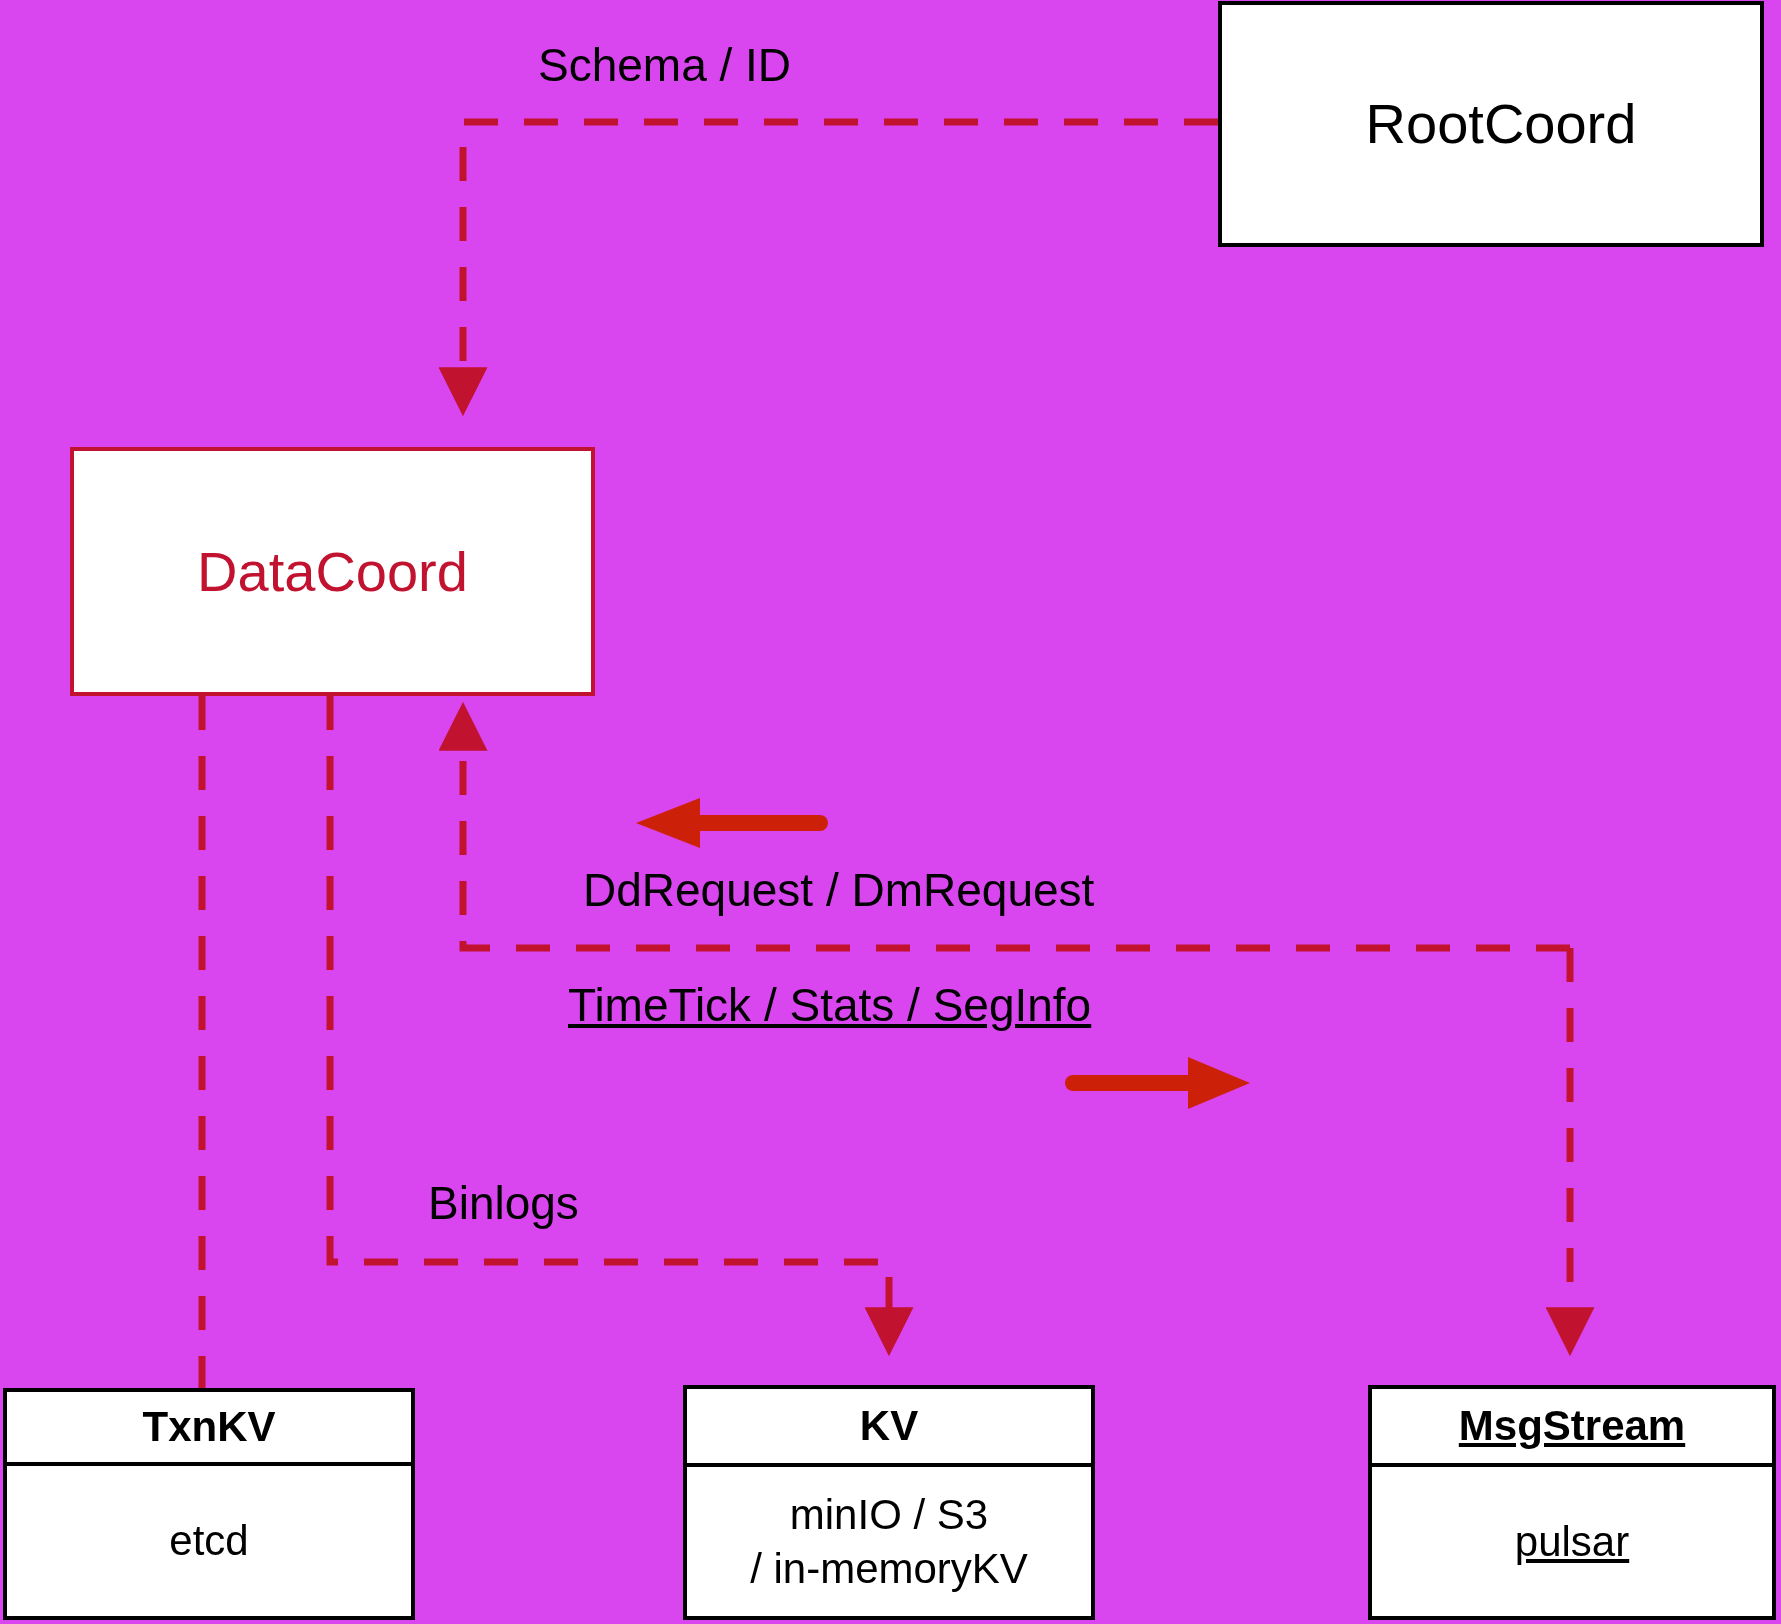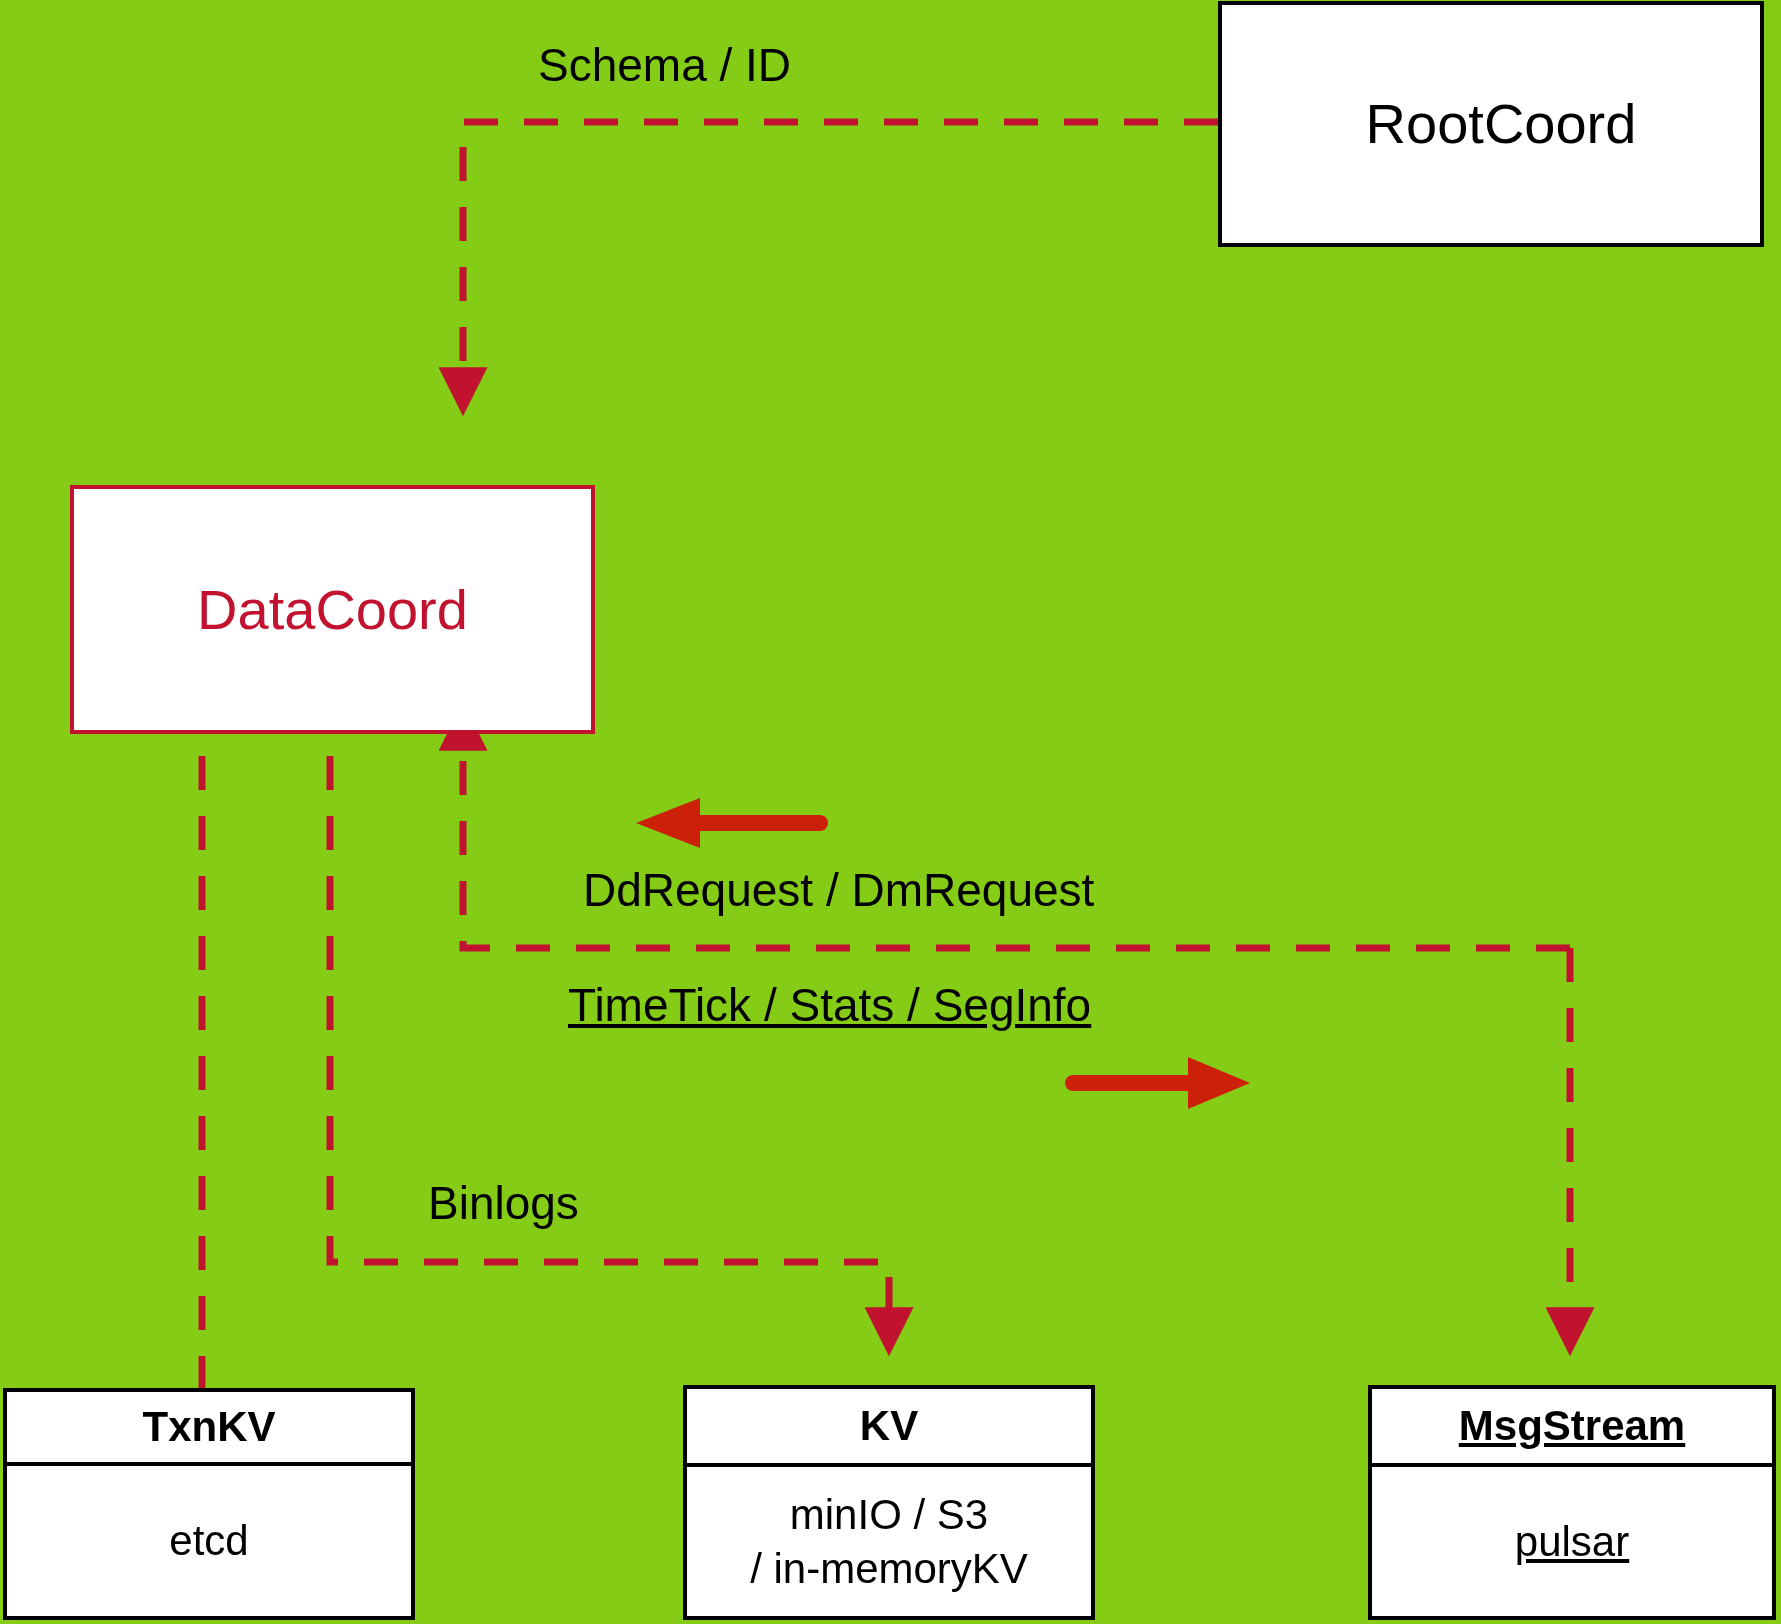--- a/index.html
+++ b/index.html
@@ -4,21 +4,21 @@
 <style>
   html, body {
     margin: 0;
     padding: 0;
     background: #ffffff;
   }
   #canvas {
     position: relative;
     width: 1781px;
     height: 1624px;
-    background: #84cc16;
+    background: #d946ef;
     font-family: "Liberation Sans", sans-serif;
     overflow: hidden;
   }
   svg.layer {
     position: absolute;
     left: 0;
     top: 0;
     width: 1781px;
     height: 1624px;
   }
@@ -38,21 +38,20 @@
     font-size: 56px;
     color: #000000;
     line-height: 1.1;
     text-align: center;
   }
   .node-accent {
     border: 4px solid #c1122f;
     display: flex;
     align-items: center;
     justify-content: center;
-    margin-top: 38px;
   }
   .node-accent .node-label {
     font-size: 56px;
     color: #c1122f;
     line-height: 1.1;
     text-align: center;
   }
   .node-split {
     border: 4px solid #000000;
     display: flex;

